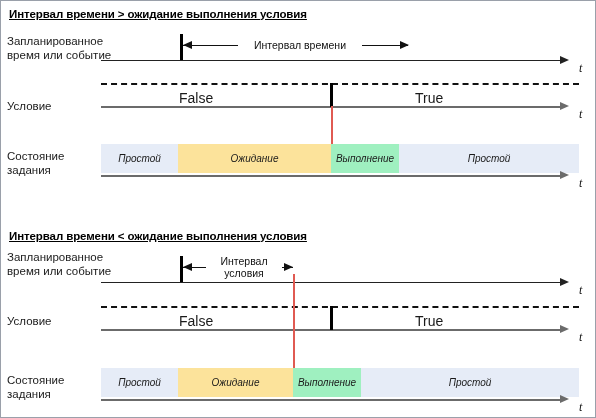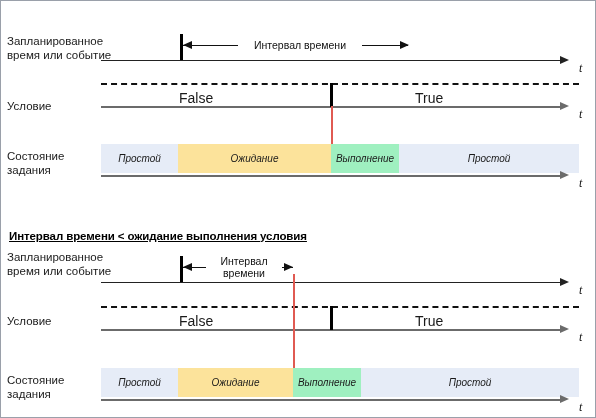--- a/index.html
+++ b/index.html
@@ -148,20 +148,21 @@
     color: #1a1a1a;
   }
 </style>
 </head>
 <body>
 
 <div class="page">
 
   <div class="diagram" id="diagram-1">
 
+    <div class="dtitle">Интервал времени &gt; ожидание выполнения условия</div>
 
     <div class="rowlabel" style="top:33px;">Запланированное
 время или событие</div>
 
     <div class="axis thin" style="left:100px; top:59px; width:460px;"></div>
     <div class="arrowhead thin" style="left:559px; top:54.5px;"></div>
     <div class="tlabel" style="left:578px; top:60px;">t</div>
 
     <div class="tick" style="left:179px; top:33px; height:26px;"></div>
 
@@ -207,21 +208,21 @@
     <div class="axis thin" style="left:100px; top:73px; width:460px;"></div>
     <div class="arrowhead thin" style="left:559px; top:68.5px;"></div>
     <div class="tlabel" style="left:578px; top:74px;">t</div>
 
     <div class="tick" style="left:179px; top:47px; height:26px;"></div>
 
     <div class="measline" style="left:182px; top:58px; width:110px;"></div>
     <div class="arrow-left" style="left:182px; top:53.5px;"></div>
     <div class="arrow-right" style="left:283px; top:53.5px;"></div>
     <div class="interval-label" style="left:205px; top:46px; width:70px;">Интервал
-времени</div>
+условия</div>
 
     <div class="rowlabel" style="top:105px;">Условие</div>
 
     <div class="dashline" style="left:100px; top:97px; width:478px;"></div>
     <div class="axis gray" style="left:100px; top:120px; width:460px;"></div>
     <div class="arrowhead gray" style="left:559px; top:115.5px;"></div>
     <div class="tlabel" style="left:578px; top:121px;">t</div>
 
     <div class="tick" style="left:329px; top:97px; height:24px;"></div>
 

